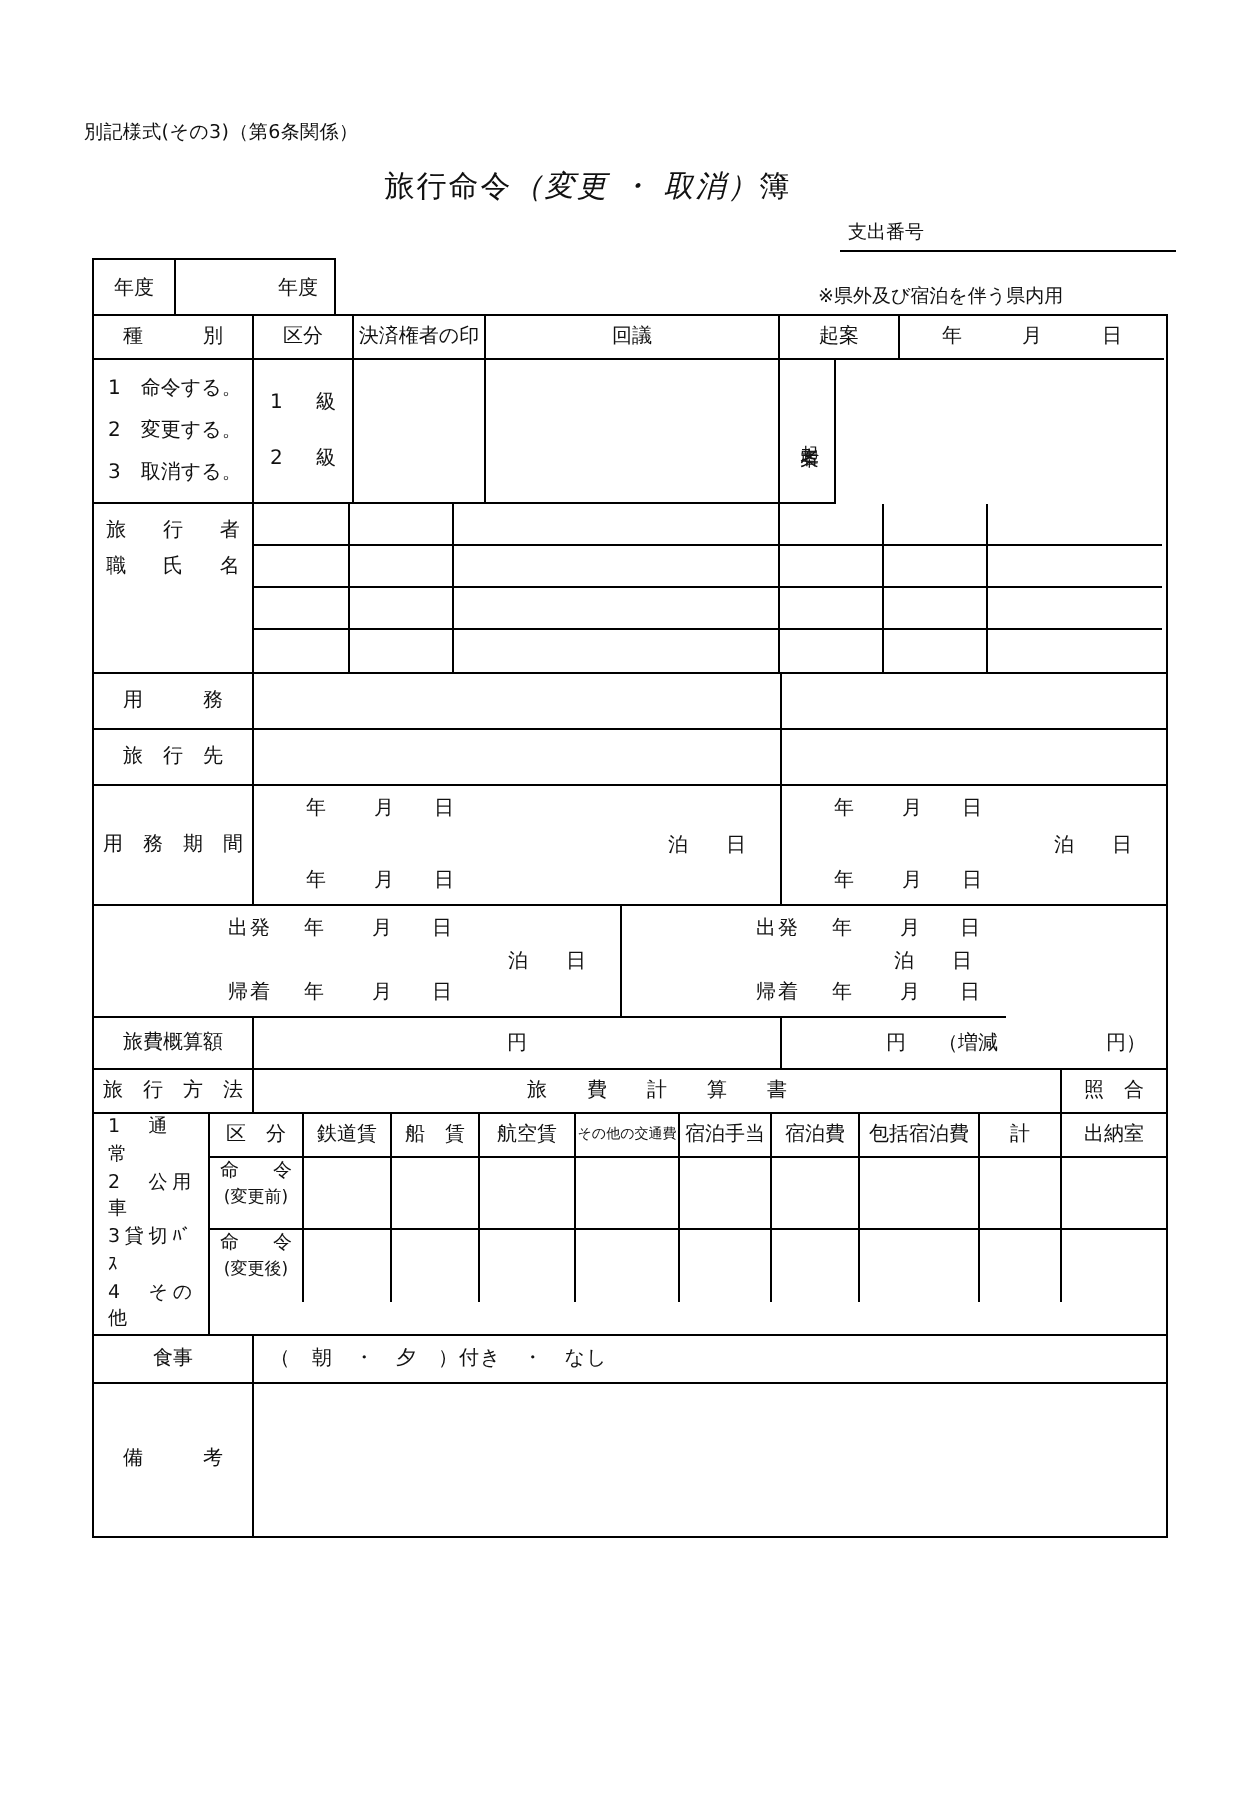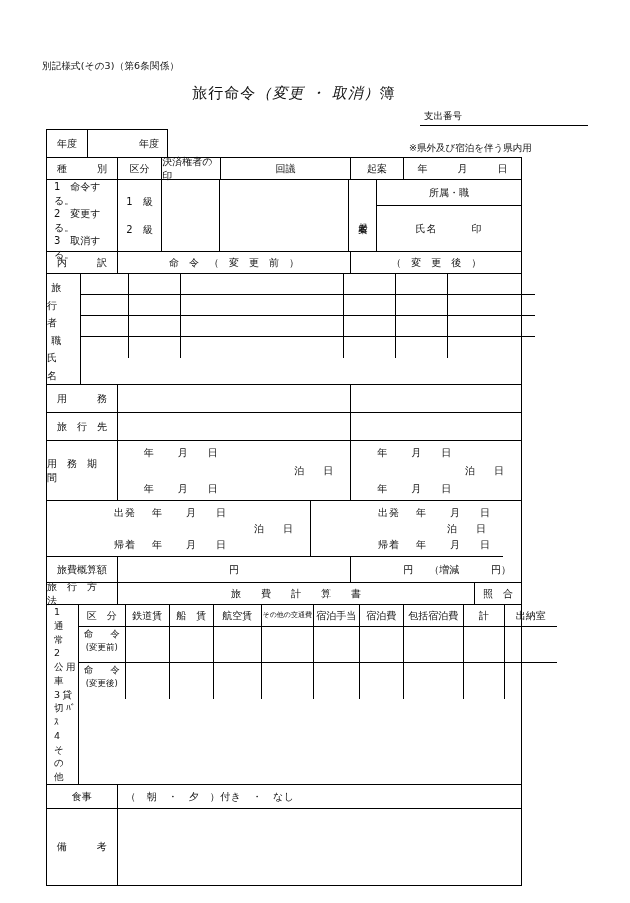--- a/index.html
+++ b/index.html
@@ -84,21 +84,21 @@
     flex: 1;
     display: flex; align-items: center; justify-content: flex-end;
     padding-right: 8px;
     font-size: 10px;
   }
 
   
   .frame {
     position: absolute;
     left: 46px; top: 157px;
-    width: 476px;
+    width: 538px;
     border: 1.6px solid #000;
     box-sizing: border-box;
     background: #fff;
   }
 
   .row { display: flex; width: 100%; box-sizing: border-box; }
   .cell {
     box-sizing: border-box;
     display: flex;
     align-items: center;
@@ -321,35 +321,22 @@
             <i style="font-style:normal">級</i>
           </span>
         <span>
             <i style="font-style:normal">2</i>
             <i style="font-style:normal">級</i>
           </span>
       </div>
       <div class="cell c-inkan bb-thick br"></div>
       <div class="cell c-kaigi bb-thick br-thick"></div>
       <div class="cell kian-person bb-thick br">起案者</div>
-      <div class="cell kian-stack bb-thick">
-        <div class="kian-shozoku bb">所属・職</div>
-        <div class="kian-shimei">
-          <span>氏名</span>
-          <span class="gap"></span>
-          <span>印</span>
-        </div>
-      </div>
-    </div>
-
-    <div class="row s-uchiwake">
-      <div class="cell c-label bb br">内　　　訳</div>
-      <div class="cell c-before bb br-thick">命　令　（　変　更　前　）</div>
-      <div class="cell c-after bb">（　変　更　後　）</div>
-    </div>
+    </div>
+
 
     <div class="trav-wrap bb-thick">
       <div class="trav-label br">
         <span>旅　行　者</span>
         <span>職　氏　名</span>
       </div>
       <div class="trav-side">
         <div class="trav-row">
           <div class="cell tb1 bb br"></div>
           <div class="cell tb2 bb br"></div>

